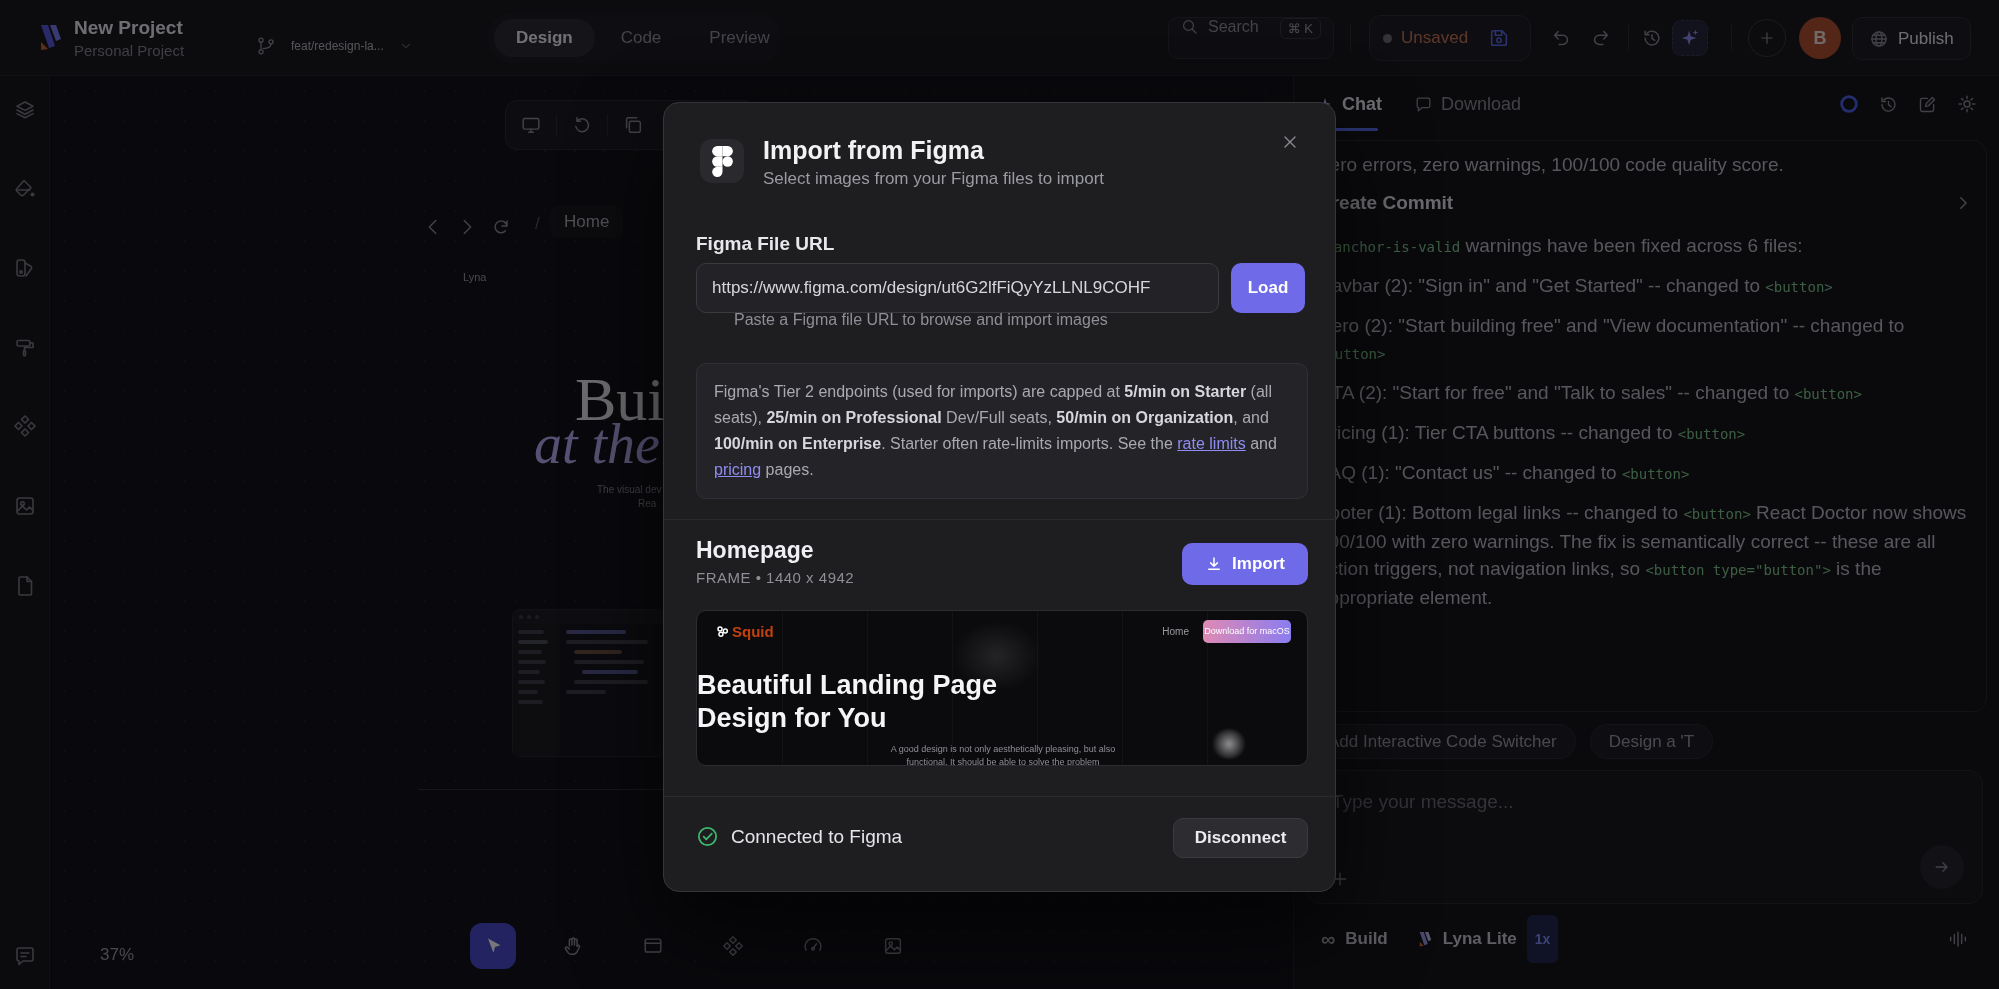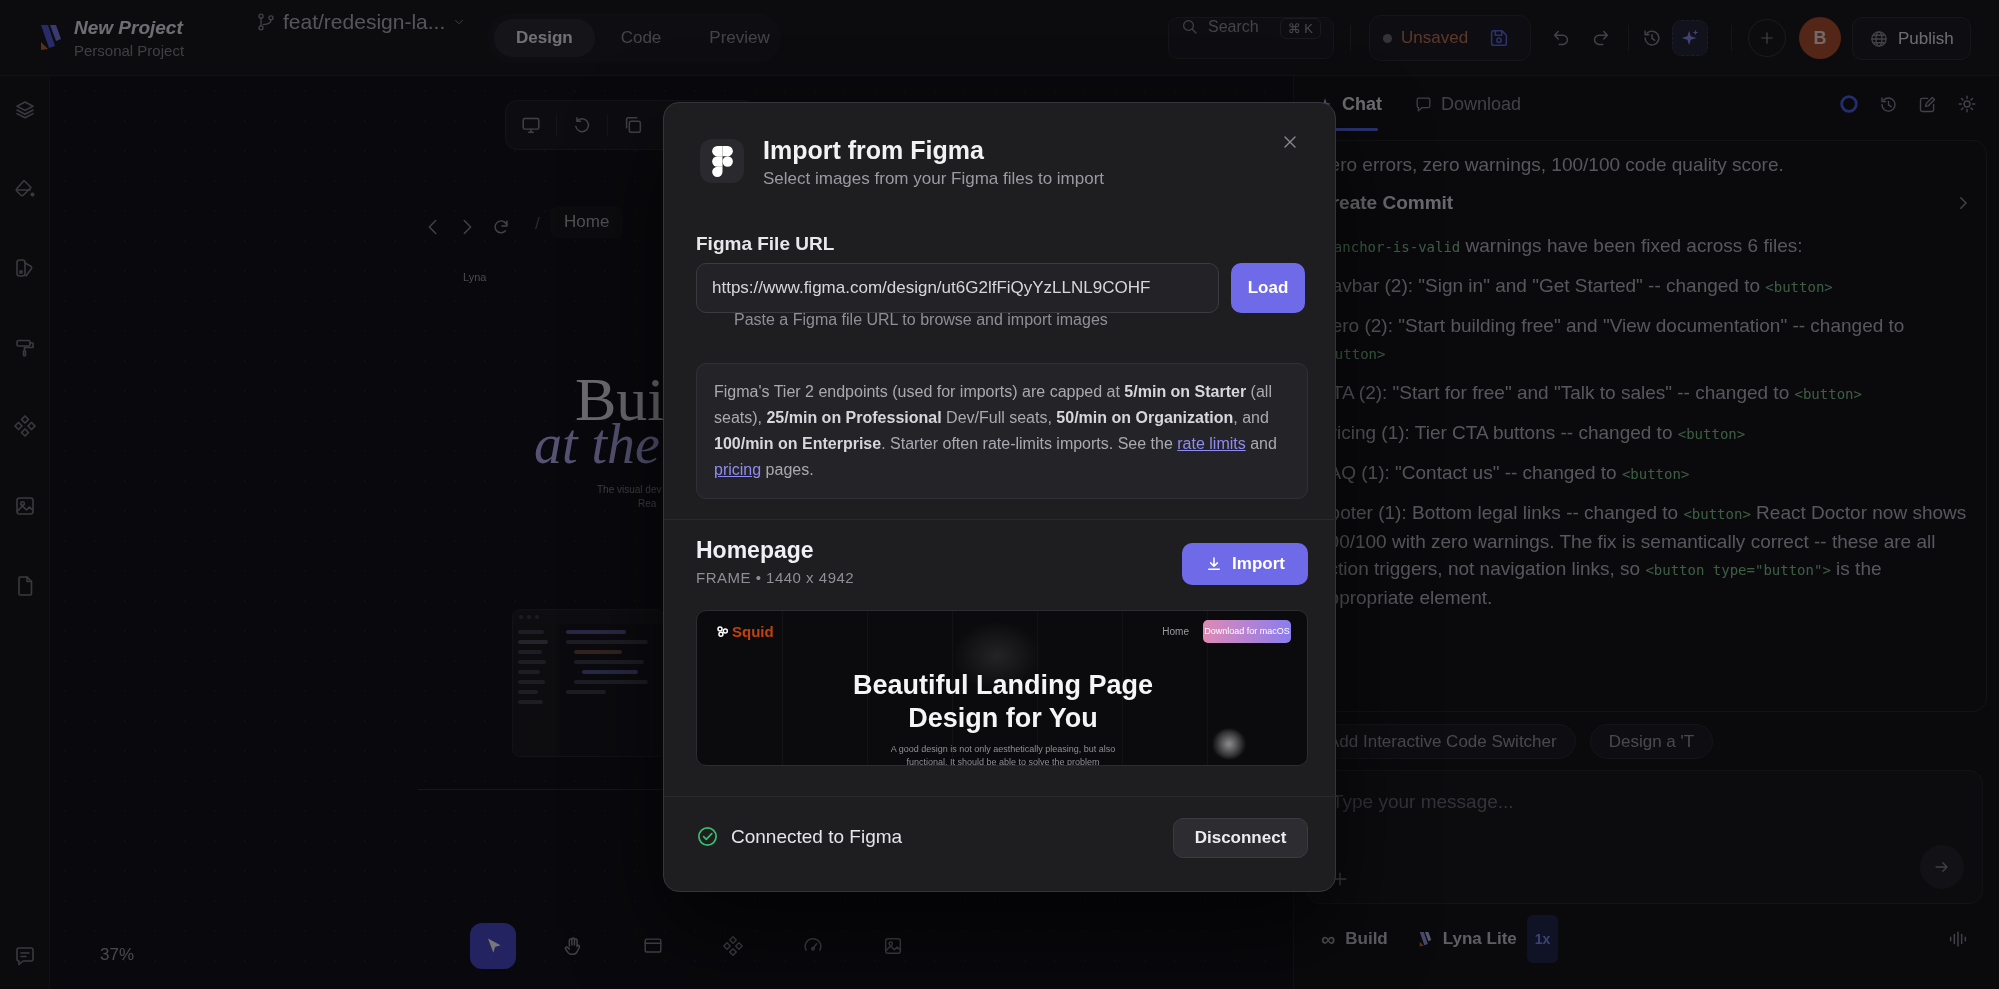--- a/index.html
+++ b/index.html
@@ -6,23 +6,23 @@
   html,body { width:1999px; height:989px; overflow:hidden; background:#0c0c0e;
     font-family:"Liberation Sans", sans-serif; }
   .abs { position:absolute; }
   #app { position:relative; width:1999px; height:989px; background:#101013; }
 
   svg { display:block; }
   .ico { stroke:#8a8a92; fill:none; stroke-width:1.6; stroke-linecap:round; stroke-linejoin:round; }
 
   
   #topbar { left:0; top:0; width:1999px; height:76px; background:#17171a; border-bottom:1px solid #232327; z-index:10; }
-  .proj-title { left:74px; top:17px; font-size:19px; font-weight:700; color:#ececf0;font-style:italic; }
+  .proj-title { left:74px; top:17px; font-size:19px; font-weight:700; color:#ececf0; }
   .proj-sub   { left:74px; top:42px; font-size:15px; color:#84848b; }
-  .branch { left:256px; top:10px; display:flex; align-items:center; gap:7px; color:#b4b4bb; font-size:21px; cursor:pointer; }
+  .branch { left:256px; top:36px; display:flex; align-items:center; gap:15px; color:#b4b4bb; font-size:12px; cursor:pointer; }
   .tabsbar { left:488px; top:13px; width:293px; height:50px; background:#1c1c20; border-radius:25px; display:flex; align-items:center; padding:0 6px; gap:4px;text-align:right; }
   .tab { height:38px; padding:0 22px; display:flex; align-items:center; border-radius:19px; font-size:17px; color:#8e8e96; cursor:pointer; }
   .tab.active { background:#2a2a2f; color:#f2f2f4; font-weight:600; }
   .searchbox { left:1168px; top:17px; width:166px; height:42px; background:#1b1b1f; border:1px solid #2b2b30; border-radius:10px;
     display:flex; align-items:flex-start; padding:0 12px; gap:9px; color:#8b8b92; font-size:16px; cursor:pointer; }
   .kbd { margin-left:auto; border:1px solid #36363b; border-radius:6px; padding:2px 7px; font-size:13px; color:#9a9aa1; }
   .vdiv { width:1px; height:26px; background:#2b2b30; top:25px; }
   .statuspill { left:1369px; top:15px; width:162px; height:46px; border:1px solid #2b2b30; background:#1b1b1f; border-radius:12px;
     display:flex; align-items:center; padding:0 13px; gap:9px; }
   .unsaved-dot { width:9px; height:9px; border-radius:50%; background:#6b6b72; }
@@ -118,21 +118,21 @@
   .pv-line { position:absolute; top:0; width:1px; height:156px; background:rgba(255,255,255,0.035); }
   .pv-glow { position:absolute; left:255px; top:10px; width:90px; height:70px; border-radius:50%;
     background:radial-gradient(ellipse at center, rgba(255,255,255,0.10), transparent 70%); }
   .pv-blob { position:absolute; left:515px; top:118px; width:34px; height:30px; border-radius:50%;
     background:radial-gradient(circle, rgba(255,255,255,0.55), rgba(255,255,255,0.08) 65%, transparent 75%); filter:blur(1px); }
   .pv-nav { position:absolute; left:0; top:0; width:612px; height:40px; display:flex; align-items:center; padding:0 18px; }
   .pv-brand { display:flex; align-items:center; gap:2px; color:#c2410c; font-size:15px; font-weight:700; }
   .pv-home { margin-left:auto; color:#9a9aa0; font-size:10px; margin-right:14px; cursor:pointer; }
   .pv-cta { width:88px; height:23px; border-radius:5px; background:linear-gradient(90deg,#df8ab4,#8b7cf0);
     color:#fff; font-size:9px; display:flex; align-items:center; justify-content:center; cursor:pointer; }
-  .pv-h1 { position:absolute; left:0; top:58px; width:612px; text-align:center; color:#f5f5f8; font-size:27px; font-weight:700; line-height:33px; }
+  .pv-h1 { position:absolute; left:0; top:58px; width:612px; text-align:left; color:#f5f5f8; font-size:27px; font-weight:700; line-height:33px; }
   .pv-sub { position:absolute; left:0; top:132px; width:612px; text-align:center; color:#8f8f96; font-size:9px; line-height:13px; }
   .m-footline { position:absolute; left:0; top:693px; width:673px; height:1px; background:#2a2a2e; }
   .m-connected { position:absolute; left:32px; top:722px; display:flex; align-items:center; gap:12px; color:#e4e4ea; font-size:19px; }
   .m-disconnect { position:absolute; left:509px; top:715px; width:135px; height:40px; background:#2c2c31; border:1px solid #3a3a40;
     border-radius:10px; color:#ececf0; font-size:17px; font-weight:600; cursor:pointer; font-family:"Liberation Sans", sans-serif; }
 </style>
 </head>
 <body>
 
 <div id="app">

